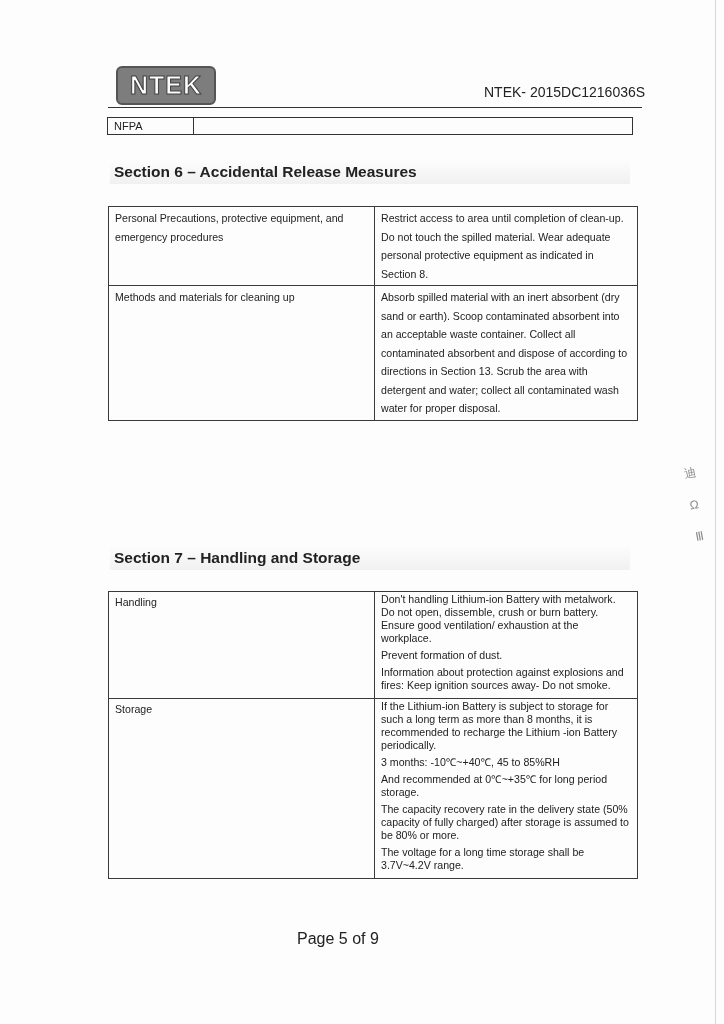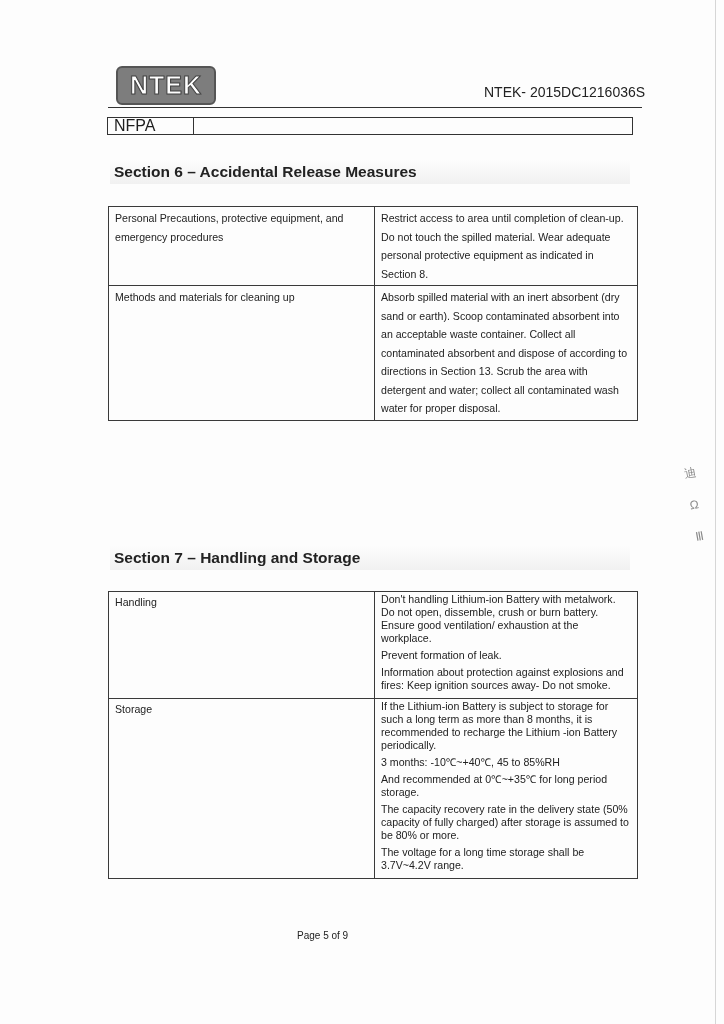--- a/index.html
+++ b/index.html
@@ -13,38 +13,38 @@
     background: #7d7d7d; border: 2px solid #555; border-radius: 6px; box-sizing: border-box;
     color: #fff; font-weight: bold; font-size: 25px; letter-spacing: 1px;
     display: flex; align-items: center; justify-content: center;
     text-shadow: 0 0 1px #333;
     -webkit-text-stroke: 1px #444;
   }
   .docnum { position: absolute; left: 484px; top: 84px; font-size: 14px; color: #222; }
   .hr { position: absolute; left: 108px; top: 107px; width: 534px; height: 1px; background: #333; }
   .nfpa {
     position: absolute; left: 107px; top: 117px; width: 524px; height: 16px;
-    border: 1px solid #333; display: flex; font-size: 16px;
+    border: 1px solid #333; display: flex; font-size: 11px;
   }
   .nfpa .c1 { width: 86px; border-right: 1px solid #333; padding-left: 6px; line-height: 16px; box-sizing: border-box; }
   .nfpa .c2 { padding-left: 10px; line-height: 16px; }
   .sec-title {
     position: absolute; left: 110px; width: 520px; font-weight: bold; font-size: 15.5px; color: #222;
     background: linear-gradient(to bottom, #fdfdfd 0%, #f1f1f1 100%); padding: 3px 4px; box-sizing: border-box;
   }
   table.t { position: absolute; border-collapse: collapse; font-size: 10.6px; color: #222; }
   table.t td { border: 1px solid #3a3a3a; vertical-align: top; padding: 2px 6px; }
   table.t td.l { width: 253px; }
   table.t td.r { width: 250px; }
   .s6 td.r p { margin: 0; line-height: 18.5px; }
   .s6 td.l { line-height: 18.5px; }
   .s7 td.r p { margin: 0 0 4px 0; line-height: 13px; }
   .s7 td.l { line-height: 13px; padding-top: 4px; }
   .s7 td.r { padding-top: 1px; }
-  .footer { position: absolute; left: 297px; top: 930px; font-size: 10px; color: #222; }
+  .footer { position: absolute; left: 297px; top: 930px; font-size: 16px; color: #222; }
   .stamp {
     position: absolute; left: 690px; top: 455px; width: 30px; height: 100px;
     color: #8a8a8a; font-size: 12px; transform: rotate(-10deg); line-height: 32px;
   }
 </style>
 </head>
 <body>
 
 <div class="edge"></div>
 
@@ -76,21 +76,21 @@
 </table>
 
 <div class="sec-title" style="top:546px;">Section 7 – Handling and Storage</div>
 
 <table class="t s7" style="left:108px; top:591px;">
   <tbody id="s7-body">
       <tr>
         <td class="l">Handling</td>
         <td class="r">
           <p>Don't handling Lithium-ion Battery with metalwork. Do not open, dissemble, crush or burn battery. Ensure good ventilation/ exhaustion at the workplace.</p>
-          <p>Prevent formation of leak.</p>
+          <p>Prevent formation of dust.</p>
           <p>Information about protection against explosions and fires: Keep ignition sources away- Do not smoke.</p>
         </td>
       </tr>
       <tr>
         <td class="l">Storage</td>
         <td class="r">
           <p>If the Lithium-ion Battery is subject to storage for such a long term as more than 8 months, it is recommended to recharge the Lithium -ion Battery periodically.</p>
           <p>3 months: -10℃~+40℃, 45 to 85%RH</p>
           <p>And recommended at 0℃~+35℃  for long period storage.</p>
           <p>The capacity recovery rate in the delivery state (50% capacity of fully charged) after storage is assumed to be 80% or more.</p>

